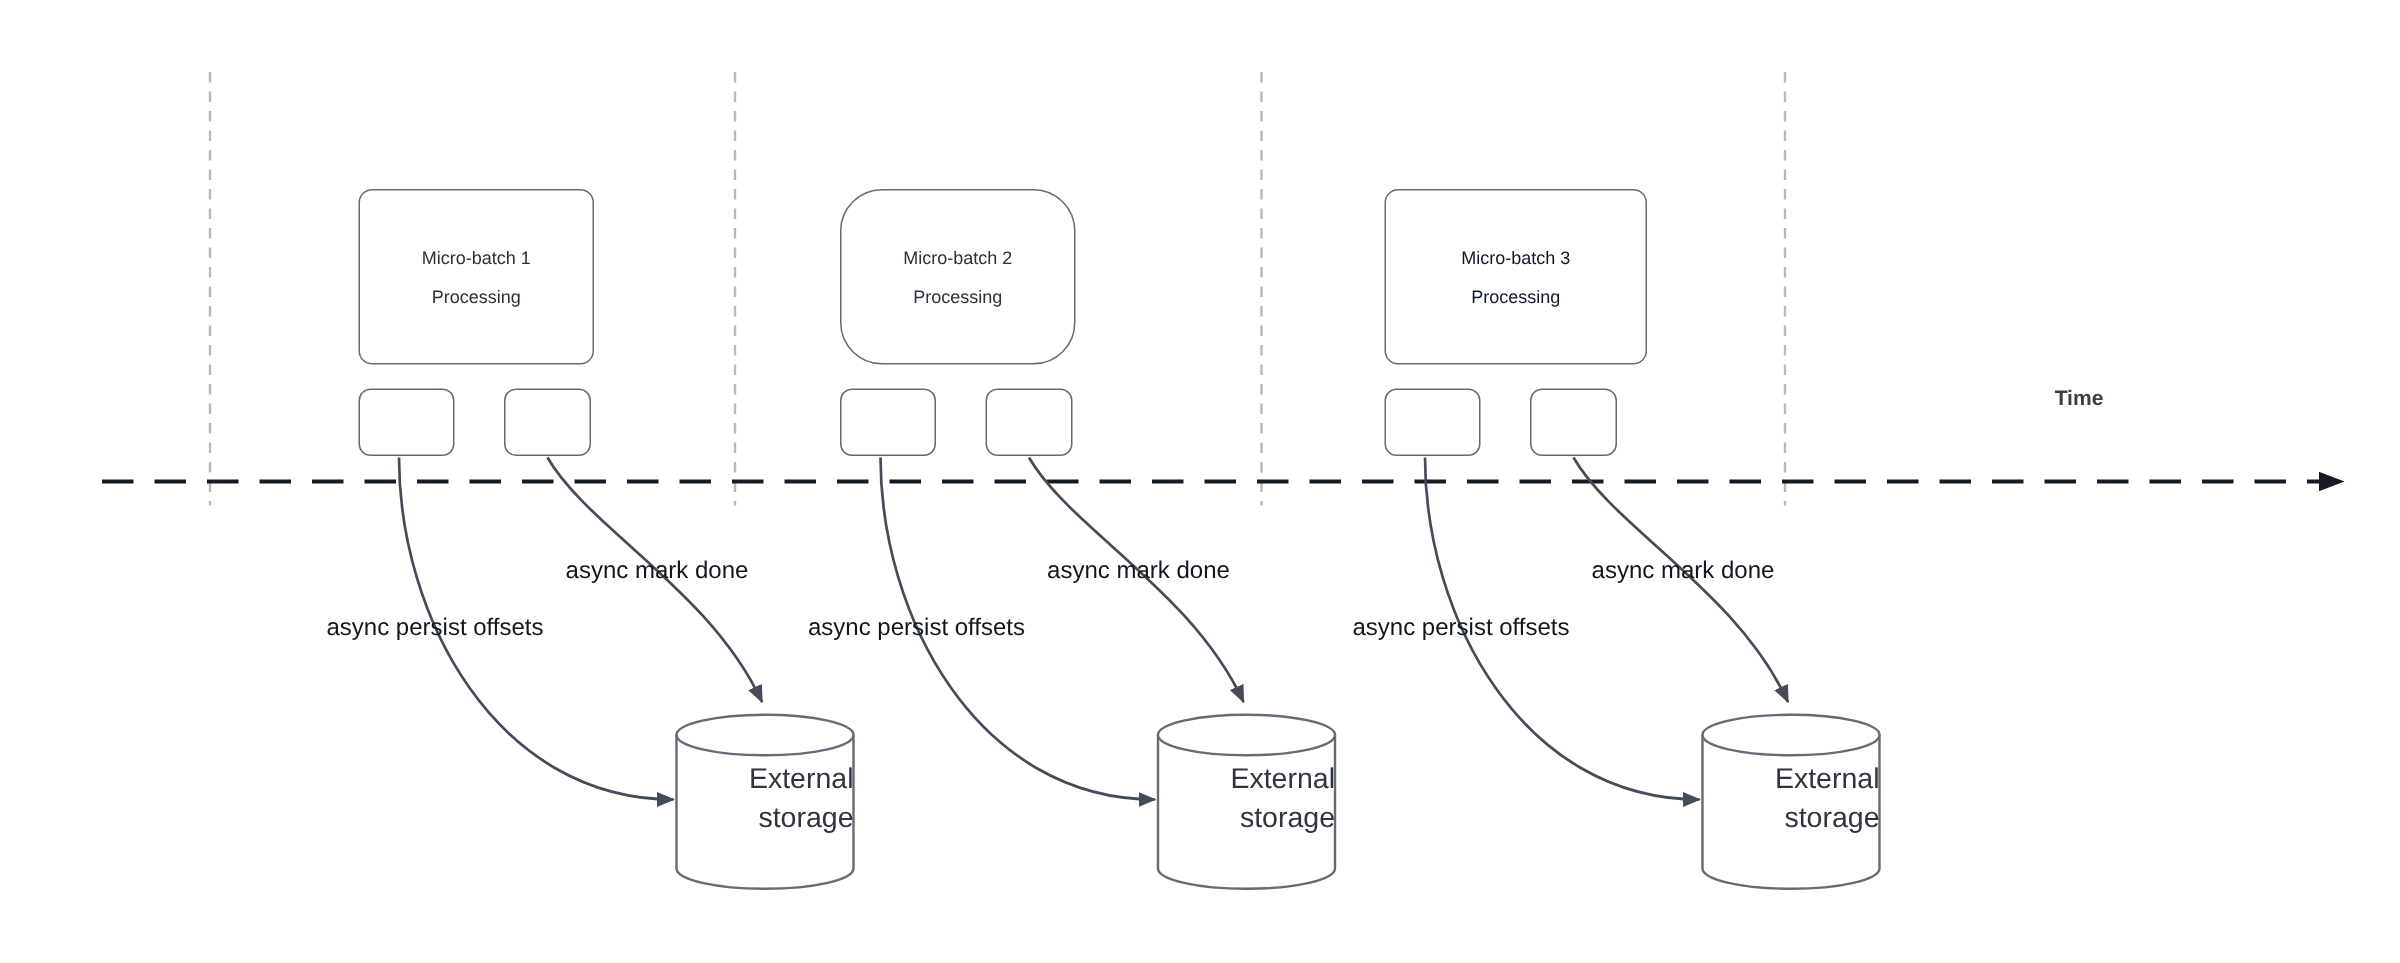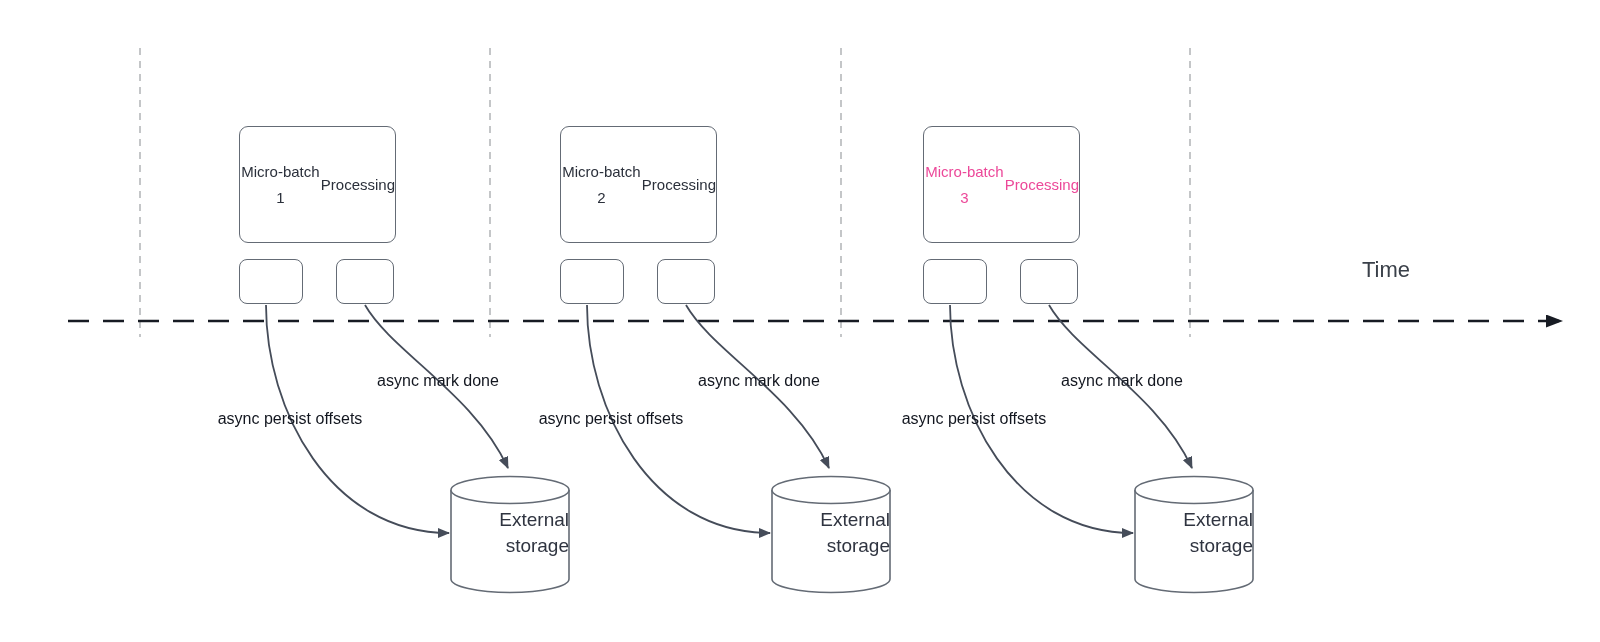--- a/index.html
+++ b/index.html
@@ -7,35 +7,35 @@
     position:relative;
     width:1600px;height:642px;
     background:#ffffff;
     font-family:"Liberation Sans", sans-serif;
     overflow:hidden;
   }
   #links{position:absolute;left:0;top:0;}
   .node{position:absolute;box-sizing:border-box;background:#ffffff;}
   .batch-box{
     border:1.6px solid #646b75;border-radius:9px;
-    display:flex;align-items:center;justify-content:center;
-    font-size:15px;line-height:26px;color:#2b303b;text-align:center;
+    display:flex;flex-direction:column;align-items:center;justify-content:center;
+    font-size:12px;line-height:26px;color:#2b303b;text-align:center;
   }
   .mini-box{border:1.5px solid #646b75;border-radius:8px;}
   .storage-label{
     position:absolute;text-align:right;
     font-size:19px;line-height:26px;color:#2f3440;
   }
   .arrow-label{
     position:absolute;transform:translateX(-50%);
     font-size:16px;font-weight:normal;color:#12161f;white-space:nowrap;
   }
   .time-label{
     position:absolute;transform:translateX(-50%);
-    font-size:22px;color:#3a4049;white-space:nowrap;
+    font-size:14px;color:#3a4049;white-space:nowrap;font-weight:bold;
   }
 </style>
 </head>
 <body>
 
 <div id="stage">
   <svg id="links" width="1600" height="642">
       <defs>
         <marker id="arrow" markerWidth="12" markerHeight="10" refX="11" refY="5" orient="auto" markerUnits="userSpaceOnUse">
           <path d="M0,0 L12,5 L0,10 Z" fill="#454c59"></path>
@@ -68,33 +68,33 @@
         <div style="">Processing</div>
       </div>
       <div class="node mini-box" style="left:239px;top:259px;width:64px;height:45px;border-color:#646b75;"></div>
       <div class="node mini-box" style="left:336px;top:259px;width:58px;height:45px;border-color:#646b75;"></div>
       <div class="arrow-label" style="left:290px;top:410px;color:#12161f;">async persist offsets</div>
       <div class="arrow-label" style="left:438px;top:372px;color:#12161f;">async mark done</div>
       <div class="storage-label" style="left:451px;top:507px;width:118px;color:#2f3440;">
         <div style="">External</div>
         <div style="">storage</div>
       </div>
-      <div class="node batch-box" style="left:560px;top:126px;width:157px;height:117px;color:#2b303b;border-color:#646b75;">
+      <div class="node batch-box" style="left:560px;top:126px;width:157px;height:117px;color:#2b303b;border-color:#646b75;border-radius:28px;">
         <div style="">Micro-batch 2</div>
         <div style="">Processing</div>
       </div>
       <div class="node mini-box" style="left:560px;top:259px;width:64px;height:45px;border-color:#646b75;"></div>
       <div class="node mini-box" style="left:657px;top:259px;width:58px;height:45px;border-color:#646b75;"></div>
       <div class="arrow-label" style="left:611px;top:410px;color:#12161f;">async persist offsets</div>
       <div class="arrow-label" style="left:759px;top:372px;color:#12161f;">async mark done</div>
       <div class="storage-label" style="left:772px;top:507px;width:118px;color:#2f3440;">
         <div style="">External</div>
         <div style="">storage</div>
       </div>
-      <div class="node batch-box" style="left:923px;top:126px;width:157px;height:117px;color:#ec4899;border-color:#646b75;">
+      <div class="node batch-box" style="left:923px;top:126px;width:175px;height:117px;color:#0f172a;border-color:#646b75;">
         <div style="">Micro-batch 3</div>
         <div style="">Processing</div>
       </div>
       <div class="node mini-box" style="left:923px;top:259px;width:64px;height:45px;border-color:#646b75;"></div>
       <div class="node mini-box" style="left:1020px;top:259px;width:58px;height:45px;border-color:#646b75;"></div>
       <div class="arrow-label" style="left:974px;top:410px;color:#12161f;">async persist offsets</div>
       <div class="arrow-label" style="left:1122px;top:372px;color:#12161f;">async mark done</div>
       <div class="storage-label" style="left:1135px;top:507px;width:118px;color:#2f3440;">
         <div style="">External</div>
         <div style="">storage</div>

